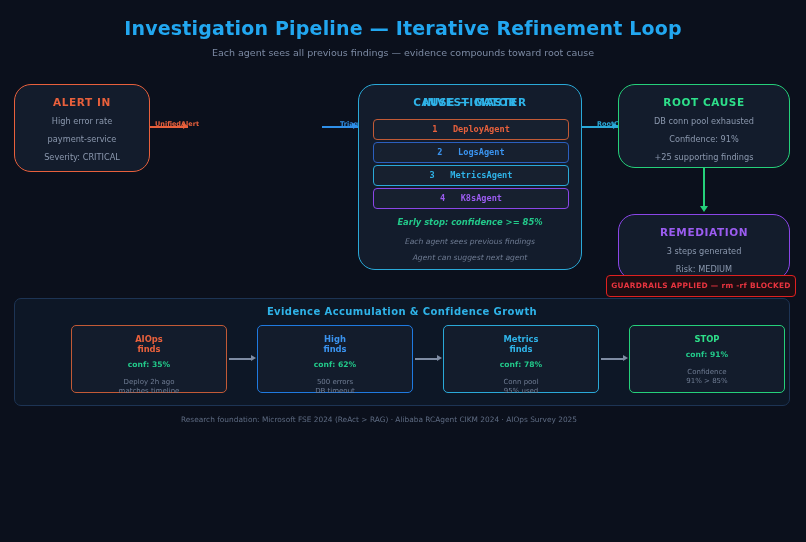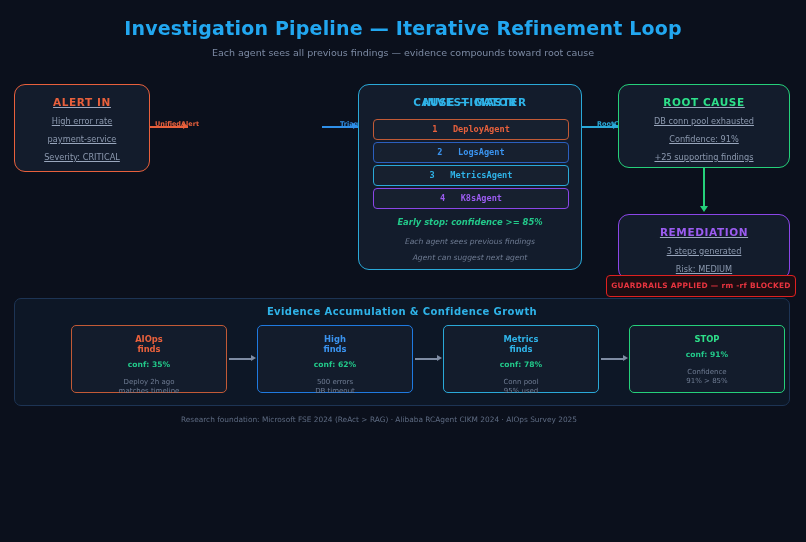--- a/index.html
+++ b/index.html
@@ -40,24 +40,23 @@
     width: 806px;
     text-align: center;
     font-size: 9.5px;
     color: #7c8aa3;
   }
 
   
   .card {
     position: absolute;
     background: #131c2c;
-    border-radius: 11px;
+    border-radius: 17px;
     box-sizing: border-box;
     border: 1.6px solid #444;
-    text-decoration: underline;
   }
   .card-title {
     text-align: center;
     font-size: 10.5px;
     font-weight: bold;
     letter-spacing: 0.6px;
     margin-top: 11px;
   }
   .card-line {
     text-align: center;

